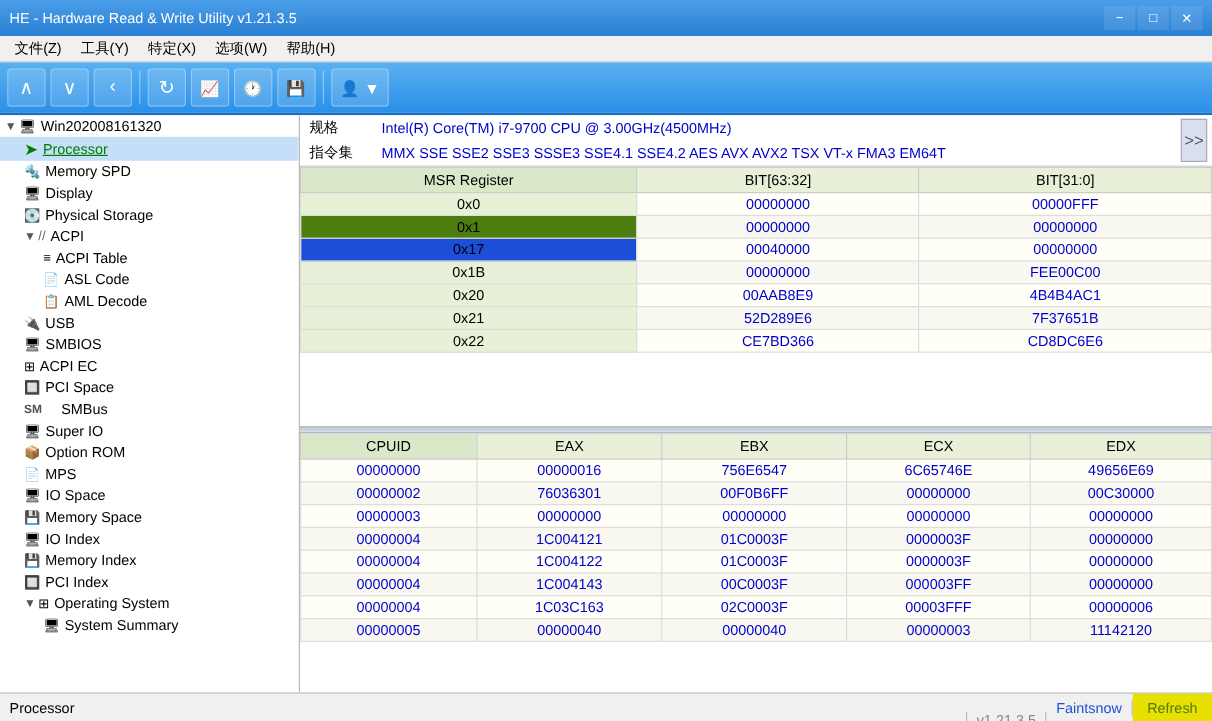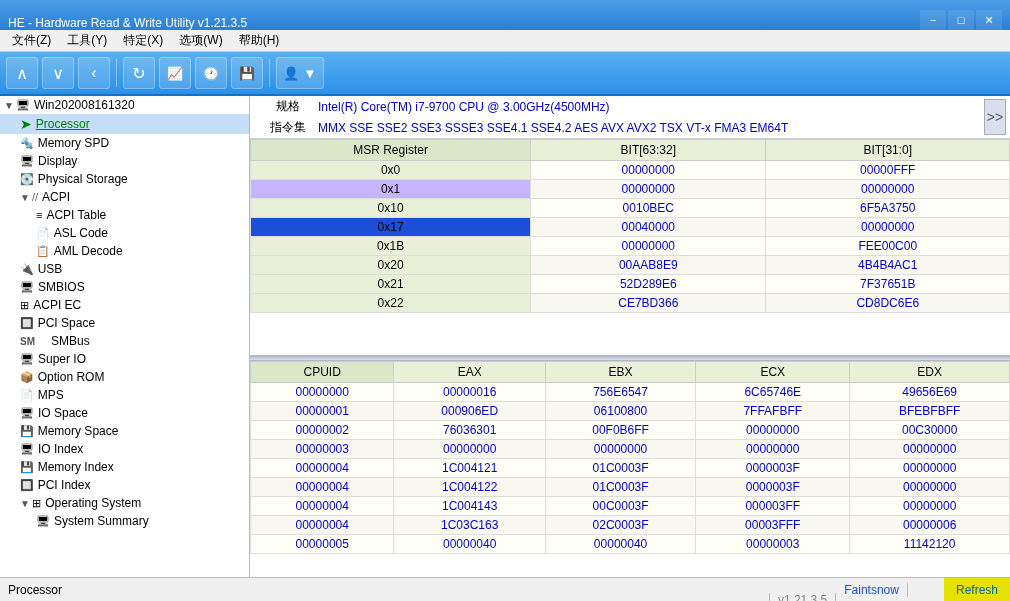--- a/index.html
+++ b/index.html
@@ -4,21 +4,21 @@
   <style>
     * { margin: 0; padding: 0; box-sizing: border-box; }
     body { font-family: 'Microsoft YaHei', Arial, sans-serif; font-size: 12px; background: #f0f0f0; overflow: hidden; }
 
     
     .title-bar {
       background: linear-gradient(to bottom, #4a9ee8, #2a7fd4);
       color: white;
       height: 30px;
       display: flex;
-      align-items: flex-end;
+      align-items: center;
       justify-content: space-between;
       padding: 0 8px;
       user-select: none;
     }
     .title-bar-title { font-size: 12px; font-weight: normal; }
     .title-bar-controls { display: flex; gap: 2px; }
     .title-btn {
       width: 26px; height: 20px;
       background: rgba(255,255,255,0.1);
       border: none; color: white; cursor: pointer;
@@ -98,21 +98,20 @@
       background: white;
       display: flex;
       flex-direction: column;
       overflow: hidden;
     }
     .info-row {
       display: flex;
       align-items: center;
       padding: 2px 8px;
       font-size: 12px;
-      text-align: center;
     }
     .info-label {
       width: 60px;
       color: #000;
       font-weight: normal;
     }
     .info-value {
       color: #0000cc;
       font-size: 12px;
     }
@@ -166,25 +165,24 @@
     }
     .status-author {
       padding: 0 8px;
       color: #1d4ed8;
       border-right: 1px solid #bbb;
     }
     .status-refresh {
       background: #e8e000;
       padding: 2px 12px;
       cursor: pointer;
-      color: #0369a1;
+      color: #4d7c0f;
       font-size: 12px;
       border: none;
       height: 24px;
-      margin-left: 36px;
     }
 
     .msr-wrapper {
       flex: 1;
       overflow: auto;
       border-bottom: 1px solid #bbb;
     }
     .cpuid-wrapper {
       flex: 1;
       overflow: auto;
@@ -405,28 +403,23 @@
             <th>BIT[31:0]</th>
           </tr>
         </thead>
         <tbody id="msr-tbody">
         <tr>
     <td style="background:#e8f0d8; color:#000;">0x0</td>
     <td>00000000</td>
     <td>00000FFF</td>
   </tr>
             <tr>
-    <td style="background:#c4b5fd; color:#000;">0x1</td>
-    <td>00000000</td>
-    <td>00000000</td>
-  </tr>
-            <tr>
-    <td style="background:#e8f0d8; color:#000;">0x10</td>
-    <td>0010BEC</td>
-    <td>6F5A3750</td>
+    <td style="background:#4d7c0f; color:#000;">0x1</td>
+    <td>00000000</td>
+    <td>00000000</td>
   </tr>
             <tr>
     <td style="background:#1d4ed8; color:#000;">0x17</td>
     <td>00040000</td>
     <td>00000000</td>
   </tr>
             <tr>
     <td style="background:#e8f0d8; color:#000;margin-left:35px;">0x1B</td>
     <td>00000000</td>
     <td>FEE00C00</td>
@@ -465,27 +458,20 @@
         </thead>
         <tbody id="cpuid-tbody">
         <tr>
     <td>00000000</td>
     <td>00000016</td>
     <td>756E6547</td>
     <td>6C65746E</td>
     <td>49656E69</td>
   </tr>
             <tr>
-    <td>00000001</td>
-    <td>000906ED</td>
-    <td>06100800</td>
-    <td>7FFAFBFF</td>
-    <td>BFEBFBFF</td>
-  </tr>
-            <tr>
     <td>00000002</td>
     <td>76036301</td>
     <td>00F0B6FF</td>
     <td>00000000</td>
     <td>00C30000</td>
   </tr>
             <tr>
     <td>00000003</td>
     <td>00000000</td>
     <td>00000000</td>

